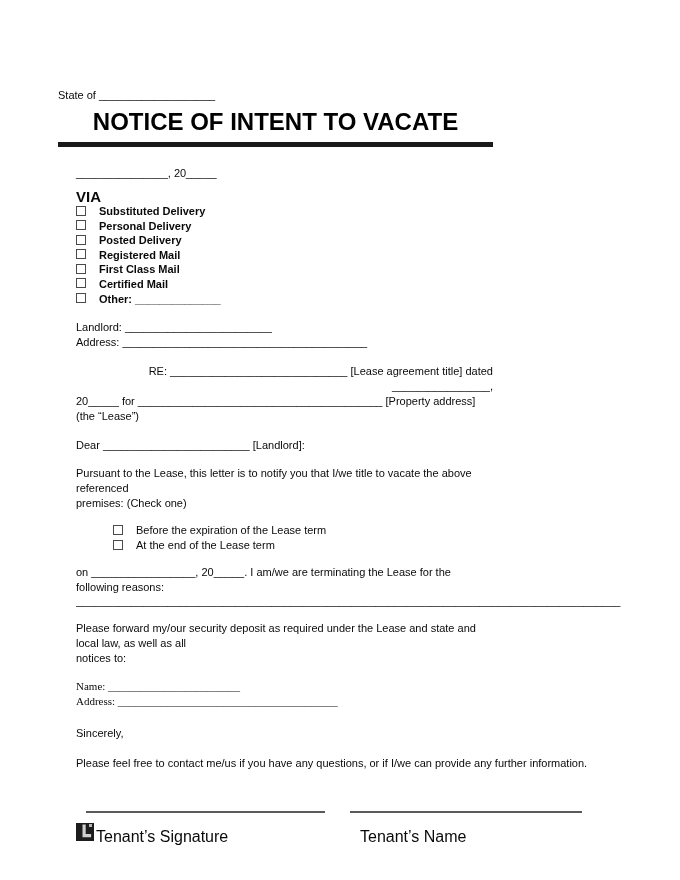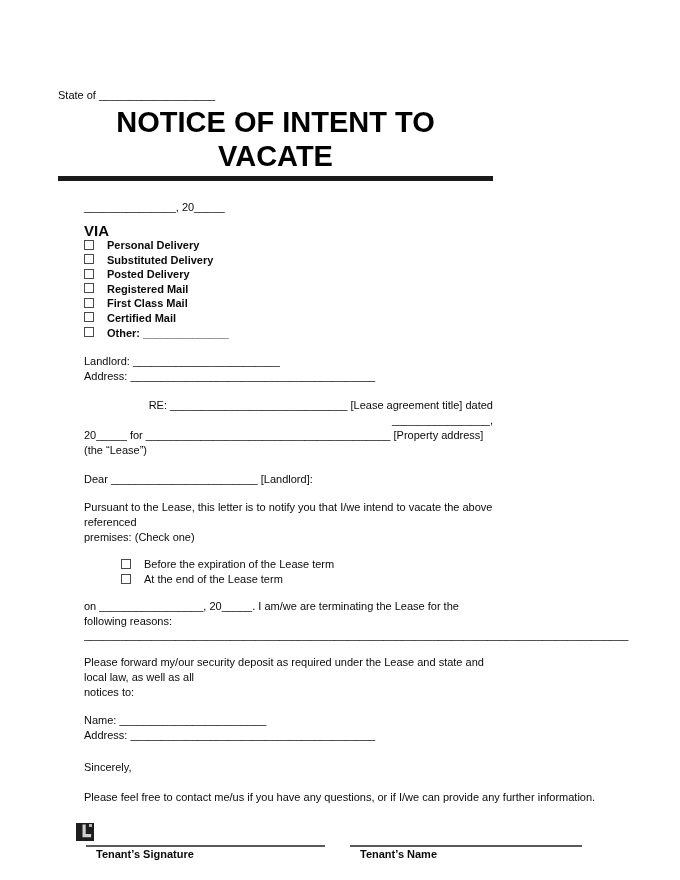--- a/index.html
+++ b/index.html
@@ -8,29 +8,29 @@
     width:680px; height:880px;
     font-family:"Liberation Sans","DejaVu Sans",sans-serif;
     color:#0a0a0a;
   }
   .doc { position:relative; width:680px; height:880px; background:#fff; overflow:hidden; }
   .inner { padding:88px 55px 0 58px; width:548px; }
 
   .state-line { font-size:11px; line-height:13px; }
 
   .title {
-    font-size:29px; font-weight:bold; text-align:center;
+    font-size:24px; font-weight:bold; text-align:center;
     line-height:34px; margin-top:2px; letter-spacing:0px; color:#000;
   }
   .rule {
     margin-top:3px; height:2px;
     border-top:3px solid #1a1a1a; border-bottom:2px solid #1a1a1a;
   }
 
-  .t { margin-left:26px; }
+  .t { margin-left:18px; }
   .body-text { font-size:11px; line-height:15px; }
   .date-line { margin-top:19px; }
 
   .via-heading { margin-top:9px; font-weight:bold; font-size:15px; line-height:14px; }
 
   .cbrow { display:flex; align-items:flex-start; height:14.6px; }
   .cb {
     width:10px; height:10px; border:1.5px solid #4a4a4a; background:#fff;
     display:inline-block; margin-top:1.5px; flex:none;
   }
@@ -41,31 +41,31 @@
   .re-block { margin-top:14px; }
   .re-block .indent { text-indent:36px;text-align:right; }
   .salutation { margin-top:14px; }
   .para { white-space:pre-line; }
   .intro { margin-top:13px; }
   .vacate-list { margin-top:12px; }
   .vacate-list .cbrow { height:15px;padding-left:37px; }
   .on-line { margin-top:12px; }
   .reasons { line-height:12px; white-space:nowrap; overflow:hidden; width:547px; }
   .deposit { margin-top:14px; }
-  .forward-block { margin-top:13px; }
+  .forward-block { margin-top:13px;font-family:Liberation Serif, serif; }
   .contact { margin-top:15px; white-space:nowrap; }
   .closing { margin-top:17px; }
 
   .sig-grid { margin-top:40px; margin-left:28px; width:510px; }
   .sig-row { display:flex; }
   .sig-row + .sig-row { margin-top:41px; }
   .sig-cell-left { width:239px; margin-right:25px; flex:none; }
   .sig-cell-right { width:232px; flex:none; }
   .sig-rule { height:0; border-top:2px solid #5a5a5a; }
-  .sig-label { font-size:11px; font-weight:bold; line-height:14px; padding-left:10px; padding-top:0; }
+  .sig-label { font-size:16px; font-weight:normal; line-height:14px; padding-left:10px; padding-top:17px; }
 
   .logo { position:absolute; left:76px; top:823px; width:18px; height:18px; }
 </style>
 </head>
 <body>
 
 <div class="doc">
   <div class="inner">
 
     <div class="state-line body-text">State of ___________________</div>
@@ -73,25 +73,25 @@
     <h1 class="title">NOTICE OF INTENT TO VACATE</h1>
     <div class="rule"></div>
 
     <div class="t body-text date-line">_______________, 20_____</div>
 
     <div class="t via-heading">VIA</div>
 
     <div class="t via-list">
       <div class="cbrow">
         <span class="cb"></span>
-        <span class="cbl bold">Personal Delivery</span>
+        <span class="cbl bold">Substituted Delivery</span>
       </div>
       <div class="cbrow">
         <span class="cb"></span>
-        <span class="cbl bold">Substituted Delivery</span>
+        <span class="cbl bold">Personal Delivery</span>
       </div>
       <div class="cbrow">
         <span class="cb"></span>
         <span class="cbl bold">Posted Delivery</span>
       </div>
       <div class="cbrow">
         <span class="cb"></span>
         <span class="cbl bold">Registered Mail</span>
       </div>
       <div class="cbrow">
@@ -113,21 +113,21 @@
       <div>Address: ________________________________________</div>
     </div>
 
     <div class="t body-text re-block">
       <div class="indent">RE: _____________________________ [Lease agreement title] dated ________________,</div>
       <div>20_____ for ________________________________________ [Property address] (the “Lease”)</div>
     </div>
 
     <div class="t body-text salutation">Dear ________________________ [Landlord]:</div>
 
-    <div class="t body-text para intro">Pursuant to the Lease, this letter is to notify you that I/we intend to vacate the above referenced
+    <div class="t body-text para intro">Pursuant to the Lease, this letter is to notify you that I/we title to vacate the above referenced
 premises: (Check one)</div>
 
     <div class="t vacate-list">
       <div class="cbrow">
         <span class="cb"></span>
         <span class="cbl">Before the expiration of the Lease term</span>
       </div>
       <div class="cbrow">
         <span class="cb"></span>
         <span class="cbl">At the end of the Lease term</span>

